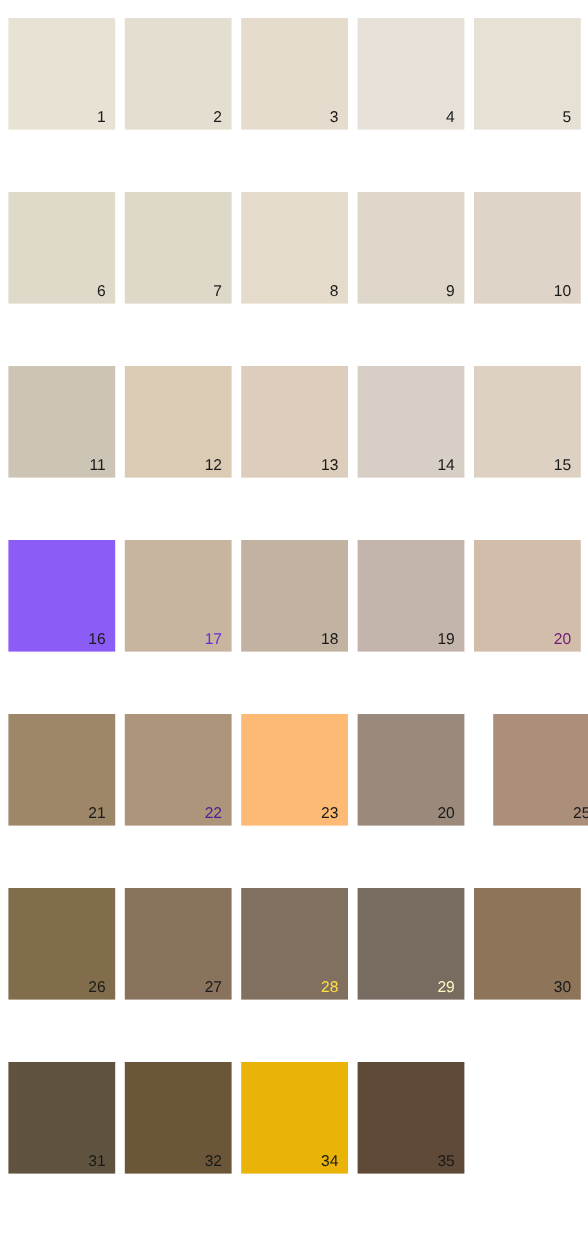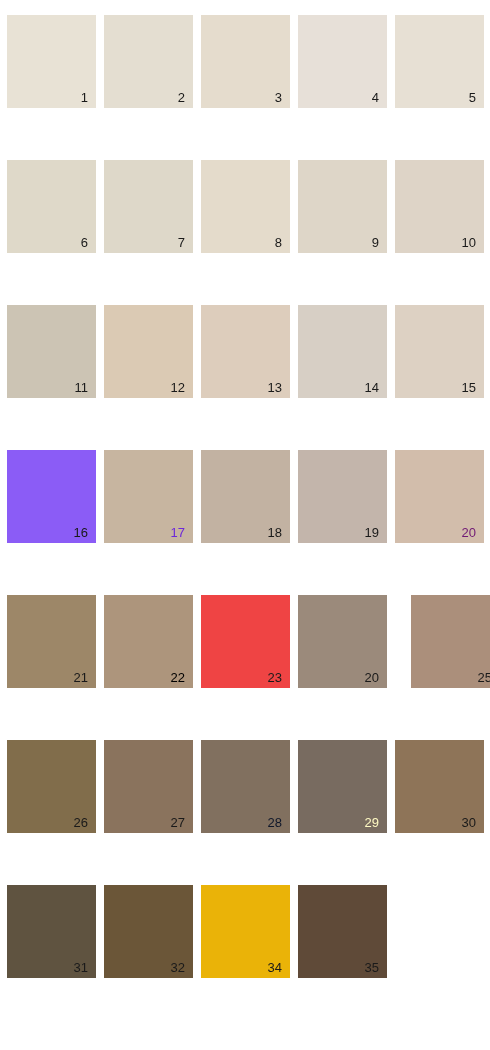--- a/index.html
+++ b/index.html
@@ -115,41 +115,41 @@
       </div>
       <div class="swatch" style="background: rgb(210, 189, 171);">
         <span class="swatch-label" style="color: #701a75;">20</span>
       </div>
     </div>
     <div class="palette-row">
       <div class="swatch" style="background: rgb(157, 135, 104);">
         <span class="swatch-label" style="color: rgb(26, 26, 26);">21</span>
       </div>
       <div class="swatch" style="background: rgb(173, 149, 124);">
-        <span class="swatch-label" style="color: #000000;">22</span>
+        <span class="swatch-label" style="color: #4c1d95;">22</span>
       </div>
-      <div class="swatch" style="background: #ef4444;">
+      <div class="swatch" style="background: #fdba74;">
         <span class="swatch-label" style="color: rgb(26, 26, 26);">23</span>
       </div>
       <div class="swatch" style="background: rgb(155, 138, 123);">
         <span class="swatch-label" style="color: rgb(26, 26, 26);">20</span>
       </div>
       <div class="swatch" style="background: rgb(171, 143, 123); margin-left: 16px;">
         <span class="swatch-label" style="color: rgb(26, 26, 26);">25</span>
       </div>
     </div>
     <div class="palette-row">
       <div class="swatch" style="background: rgb(129, 109, 75);">
         <span class="swatch-label" style="color: rgb(26, 26, 26);">26</span>
       </div>
       <div class="swatch" style="background: rgb(138, 115, 93);">
         <span class="swatch-label" style="color: rgb(26, 26, 26);">27</span>
       </div>
       <div class="swatch" style="background: rgb(129, 112, 95);">
-        <span class="swatch-label" style="color: #0f172a; margin-left: 20px;">28</span>
+        <span class="swatch-label" style="color: #fde047; margin-left: 20px;">28</span>
       </div>
       <div class="swatch" style="background: rgb(120, 107, 96);">
         <span class="swatch-label" style="color: #fef9c3;">29</span>
       </div>
       <div class="swatch" style="background: rgb(142, 116, 88);">
         <span class="swatch-label" style="color: rgb(26, 26, 26);">30</span>
       </div>
     </div>
     <div class="palette-row">
       <div class="swatch" style="background: rgb(95, 83, 64);">

